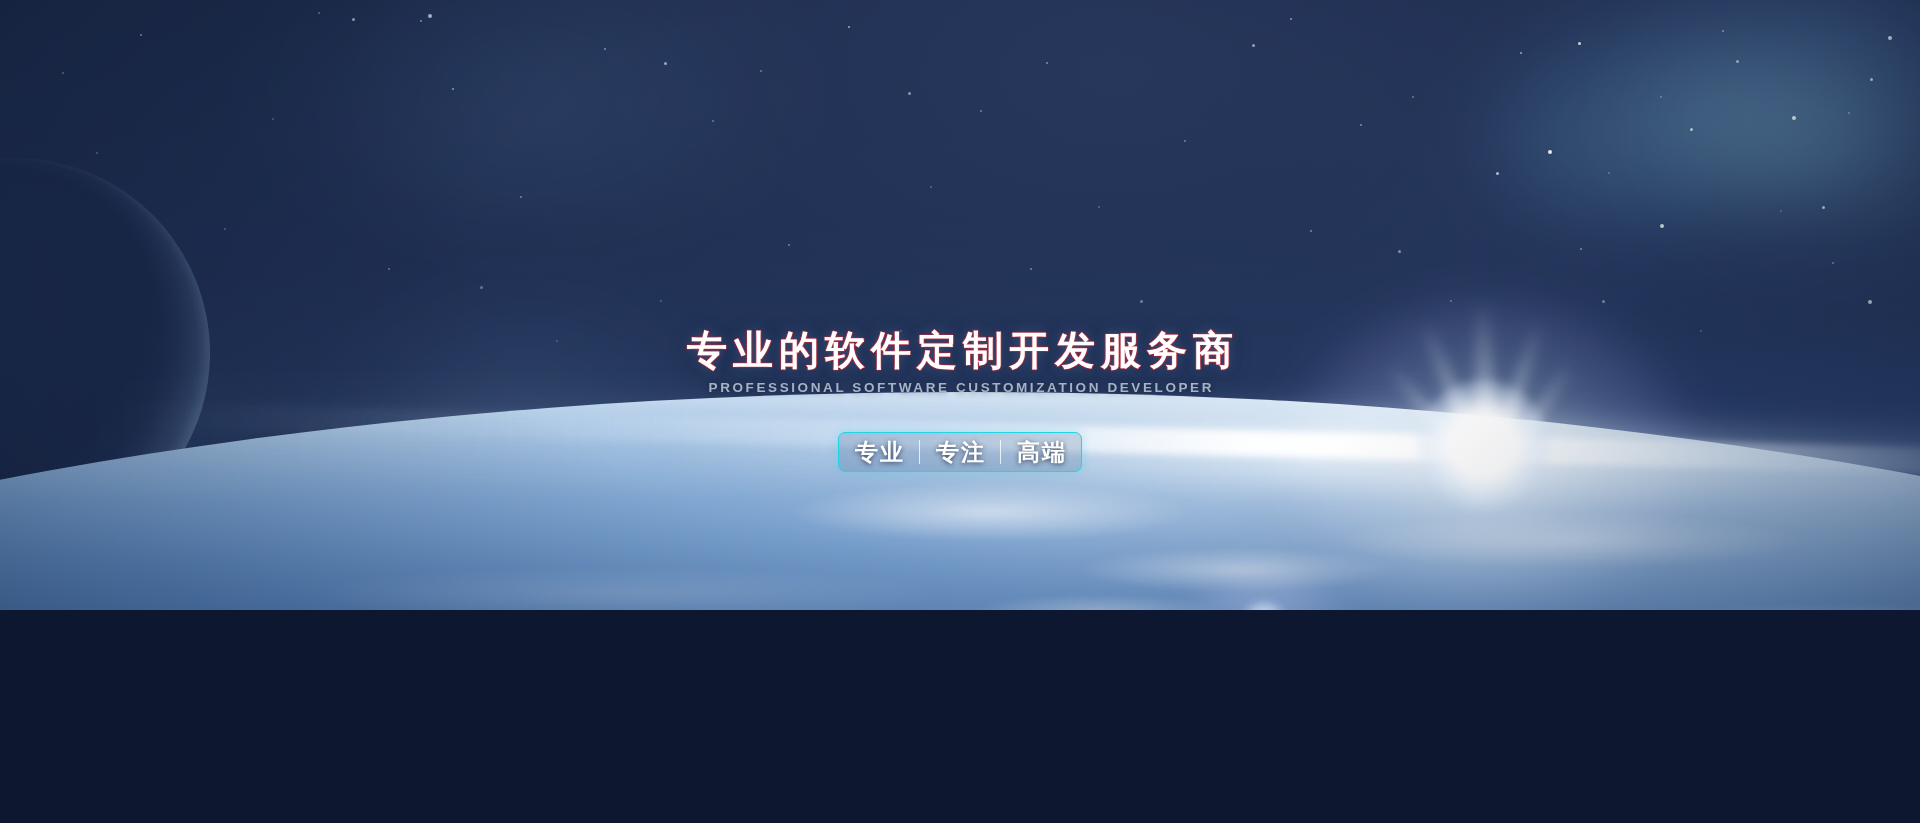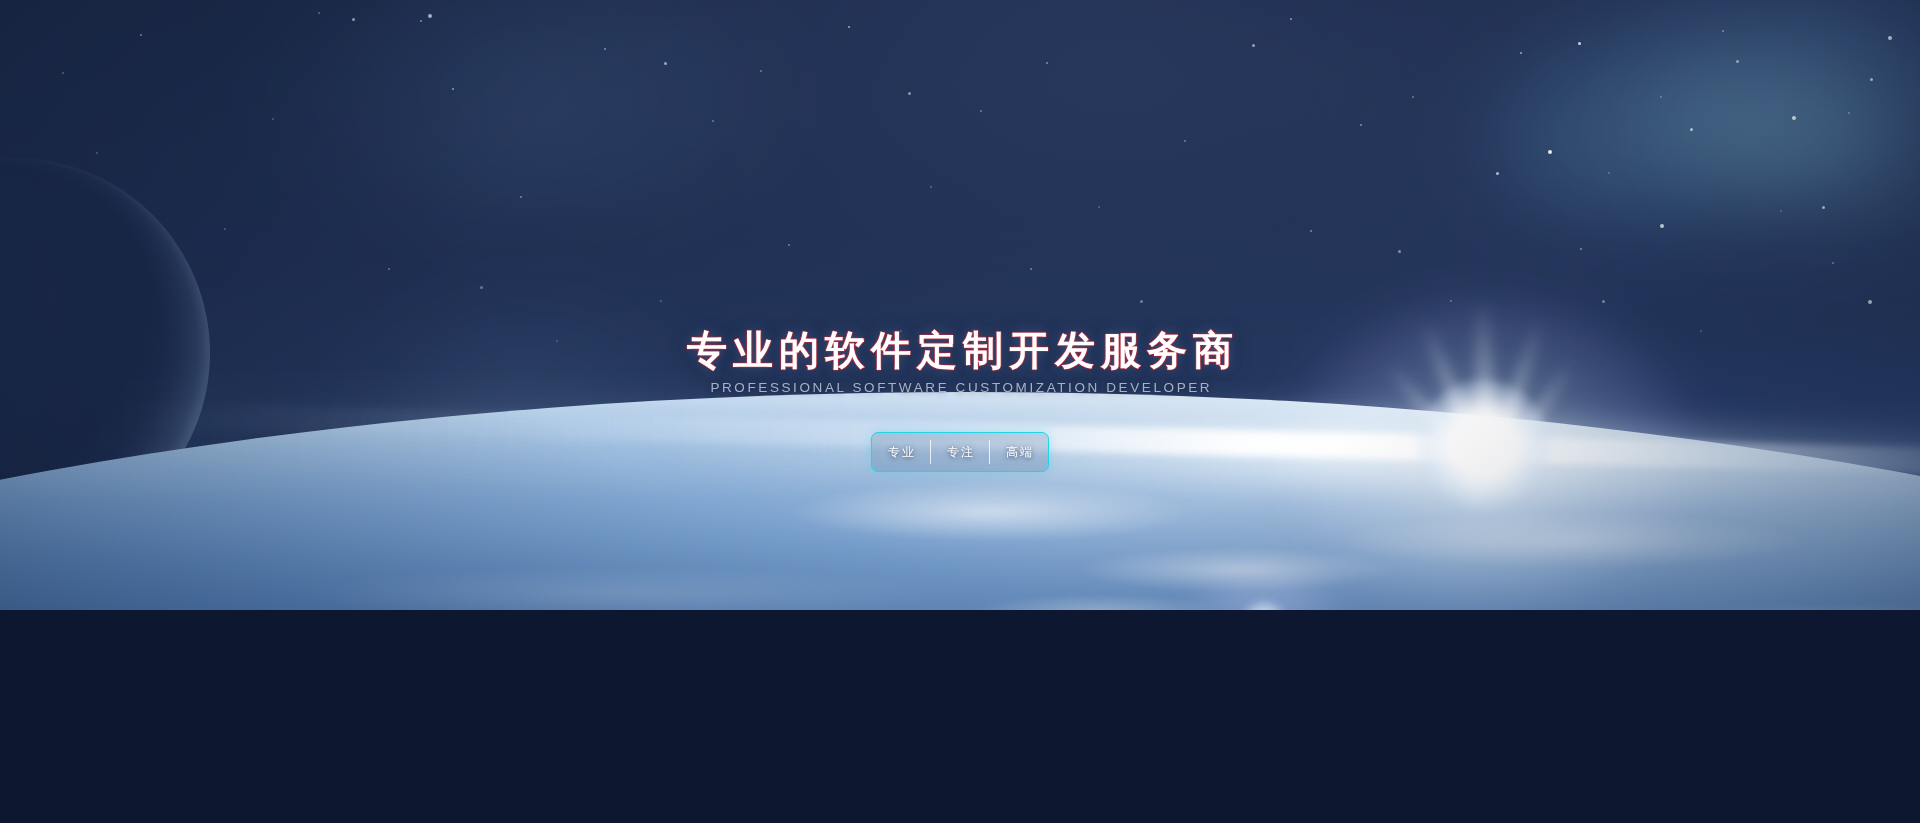--- a/index.html
+++ b/index.html
@@ -354,21 +354,21 @@
       0 0 12px rgba(120,160,220,.40),
       0 2px 18px rgba(10,22,46,.55);
   }
 
   .hero-subtitle {
     position:absolute;
     left:0; right:0;
     top:378px;
     font-size:13.5px;
     line-height:20px;
-    font-weight:400;
+    font-weight:700;
     color:#a6b3c6;
     letter-spacing:2.6px;
     text-indent:2.6px;
     white-space:nowrap;
     text-shadow:0 1px 6px rgba(10,20,44,.55);
   }
 
   
   .badge-wrap {
     position:absolute;
@@ -387,22 +387,22 @@
     box-shadow:
       0 0 10px rgba(35,211,230,.30),
       inset 0 0 10px rgba(35,211,230,.10);
     overflow:hidden;
   }
   .badge-item {
     display:flex;
     align-items:center;
     justify-content:center;
     padding:12px 14px;
-    font-size:12px;
-    font-weight:400;
+    font-size:23px;
+    font-weight:700;
     letter-spacing:2px;
     text-indent:2px;
     color:#ffffff;
     white-space:nowrap;
     text-shadow:0 1px 5px rgba(8,18,40,.70);
   }
   .badge-sep {
     width:1px;
     margin:7px 0;
     background:rgba(255,255,255,.78);

